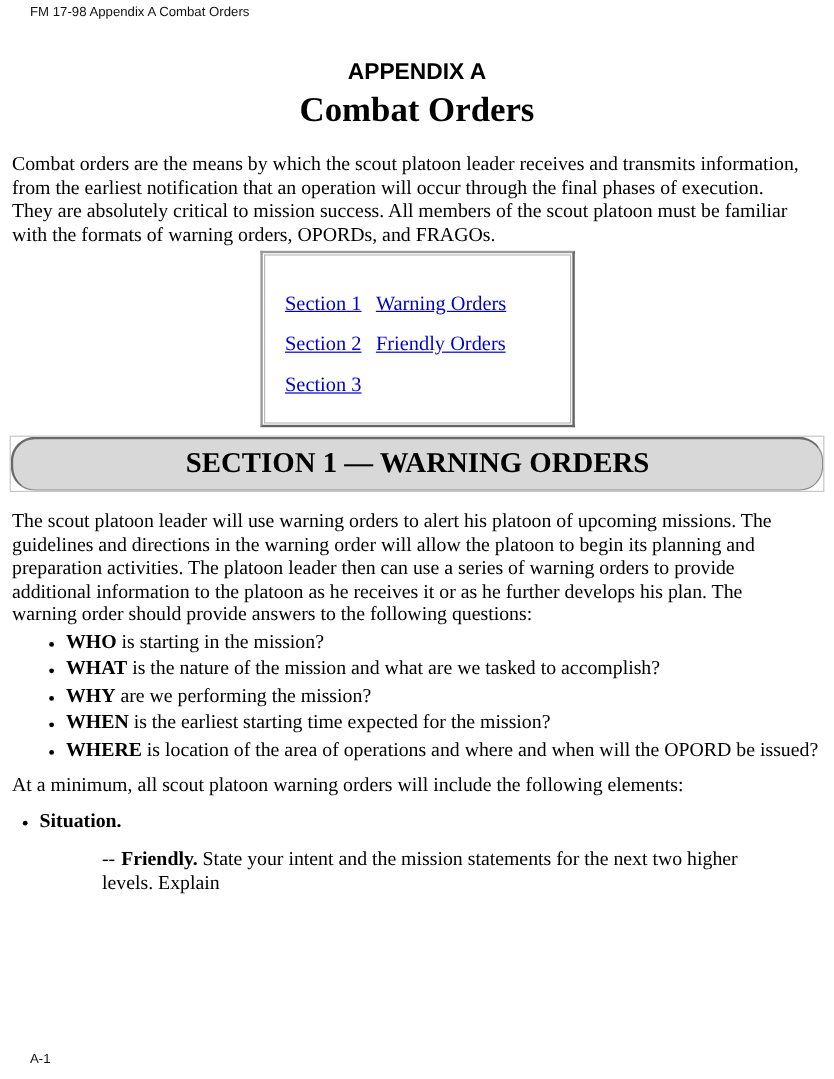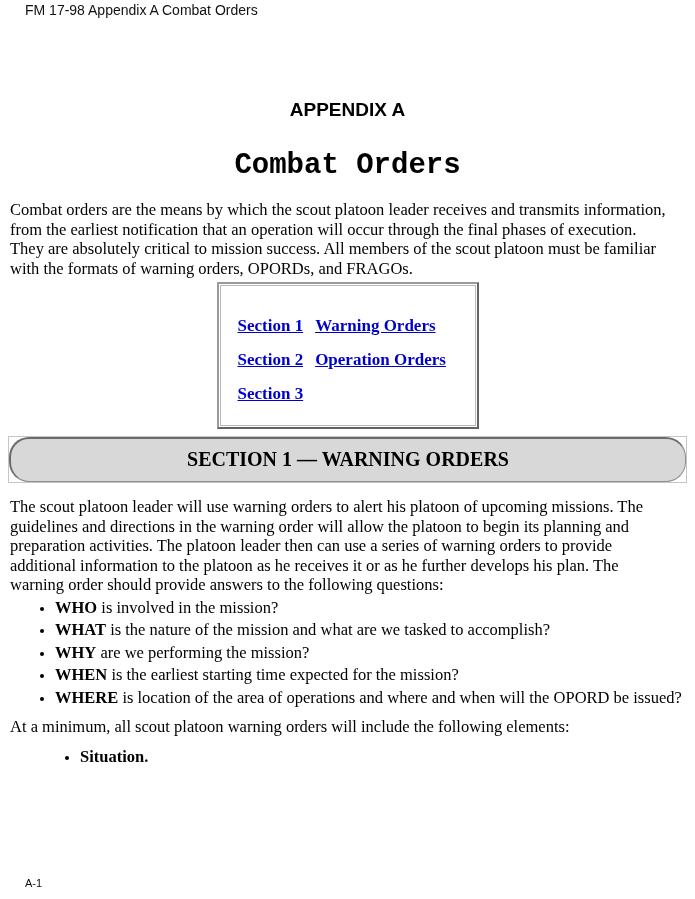--- a/index.html
+++ b/index.html
@@ -14,50 +14,50 @@
     line-height: 19.5px;
     position: relative;
     overflow: hidden;
   }
 
   .print-header {
     position: absolute;
     top: 4px;
     left: 25px;
     font-family: "Liberation Sans", sans-serif;
-    font-size: 14px;
+    font-size: 11px;
     line-height: 12px;
     color: #111;
     text-align: right;
   }
 
   .page-number {
     position: absolute;
     bottom: 10px;
     left: 25px;
     font-family: "Liberation Sans", sans-serif;
     font-size: 11px;
     line-height: 12px;
     color: #111;
     margin-top: 13px;
   }
 
   .appendix-label {
-    padding-top: 100px;
+    padding-top: 51px;
     text-align: center;
     font-family: "Liberation Sans", sans-serif;
     font-weight: bold;
     font-size: 19px;
     line-height: 19px;
   }
 
   .doc-title {
-    margin-top: 32px;
+    margin-top: 8px;
     text-align: center;
-    font-family: Liberation Mono, monospace;
+    font-family: Liberation Serif, serif;
     font-weight: bold;
     font-size: 29px;
     line-height: 29px;
   }
 
   .para { margin: 20px 24px 0 10px; }
   .para.tight { margin-top: 14px; }
 
   
   .contents-box {
@@ -73,21 +73,21 @@
     padding: 16px 0 21px 0;
   }
   .contents-heading {
     text-align: center;
     font-weight: bold;
     font-size: 17px;
     line-height: 20px;
   }
   .contents-row {
     margin: 14px 0 0 17px;
-    font-weight: bold;
+    font-weight: normal;
     font-size: 17px;
     line-height: 20px;
     display: flex;
     column-gap: 12px;
     white-space: nowrap;
   }
   a.toc-link {
     color: #0000cc;
     text-decoration: underline;
     cursor: pointer;
@@ -98,39 +98,39 @@
     margin: 7px 8px 0 8px;
     border: 1px solid #c6c6c6;
   }
   .section-banner-inner {
     border-style: solid;
     border-color: #6b6b6b #8d8d8d #8d8d8d #6b6b6b;
     border-width: 2px 1px 1px 2px;
     background: #d8d8d8;
     text-align: center;
     font-weight: bold;
-    font-size: 20px;
+    font-size: 24px;
     line-height: 22px;
     padding: 9px 0 11px 0;
     border-radius: 20px;
   }
 
   ul.q-list {
     margin: 3px 9px 0 0;
     padding-left: 55px;
     list-style: disc outside;
   }
   ul.q-list li { margin: 0 0 3px 0; }
   ul.q-list li::marker { font-size: 14px; }
 
   .term { font-weight: bold; text-align: right; }
 
   ul.e-list {
     margin: 10px 9px 13px 0;
-    padding-left: 80px;
+    padding-left: 33px;
     list-style: disc outside;
   }
   ul.e-list li { margin: 0; font-weight: bold; }
   ul.e-list li::marker { font-size: 14px; }
 
   .sub-block { margin: 10px 35px 0 85px; }
   .dash { margin-right: 5px; }
 </style>
 </head>
 <body>
@@ -143,44 +143,45 @@
 <p class="para">Combat orders are the means by which the scout platoon leader receives and transmits information, from the earliest notification that an operation will occur through the final phases of execution. They are absolutely critical to mission success. All members of the scout platoon must be familiar with the formats of warning orders, OPORDs, and FRAGOs.</p>
 
 <div class="contents-box">
   <div class="contents-cell">
     <div class="contents-row">
       <a class="toc-link">Section 1</a>
       <a class="toc-link">Warning Orders</a>
     </div>
     <div class="contents-row">
       <a class="toc-link">Section 2</a>
-      <a class="toc-link">Operation Orders</a>
+      <a class="toc-link">Friendly Orders</a>
     </div>
     <div class="contents-row">
       <a class="toc-link">Section 3</a>
     </div>
   </div>
 </div>
 
 <div class="section-banner">
   <div class="section-banner-inner">SECTION 1 — WARNING ORDERS</div>
 </div>
 
 <p class="para tight">The scout platoon leader will use warning orders to alert his platoon of upcoming missions. The guidelines and directions in the warning order will allow the platoon to begin its planning and preparation activities. The platoon leader then can use a series of warning orders to provide additional information to the platoon as he receives it or as he further develops his plan. The warning order should provide answers to the following questions:</p>
 
 <ul class="q-list">
-  <li><span class="term">WHO</span><span> is involved in the mission?</span></li>
+  <li><span class="term">WHO</span><span> is starting in the mission?</span></li>
   <li><span class="term">WHAT</span><span> is the nature of the mission and what are we tasked to accomplish?</span></li>
   <li><span class="term">WHY</span><span> are we performing the mission?</span></li>
   <li><span class="term">WHEN</span><span> is the earliest starting time expected for the mission?</span></li>
   <li><span class="term">WHERE</span><span> is location of the area of operations and where and when will the OPORD be issued?</span></li>
 </ul>
 
 <p class="para tight" style="margin-top:10px">At a minimum, all scout platoon warning orders will include the following elements:</p>
 
 <ul class="e-list">
   <li><span class="term">Situation.</span></li>
 </ul>
 
 <div class="sub-block">
+  <div><span class="dash">--</span><span class="term">Friendly.</span><span> State your intent and the mission statements for the next two higher levels. Explain</span></div>
 </div>
 
 <div class="page-number">A-1</div>
 
 </body></html>

